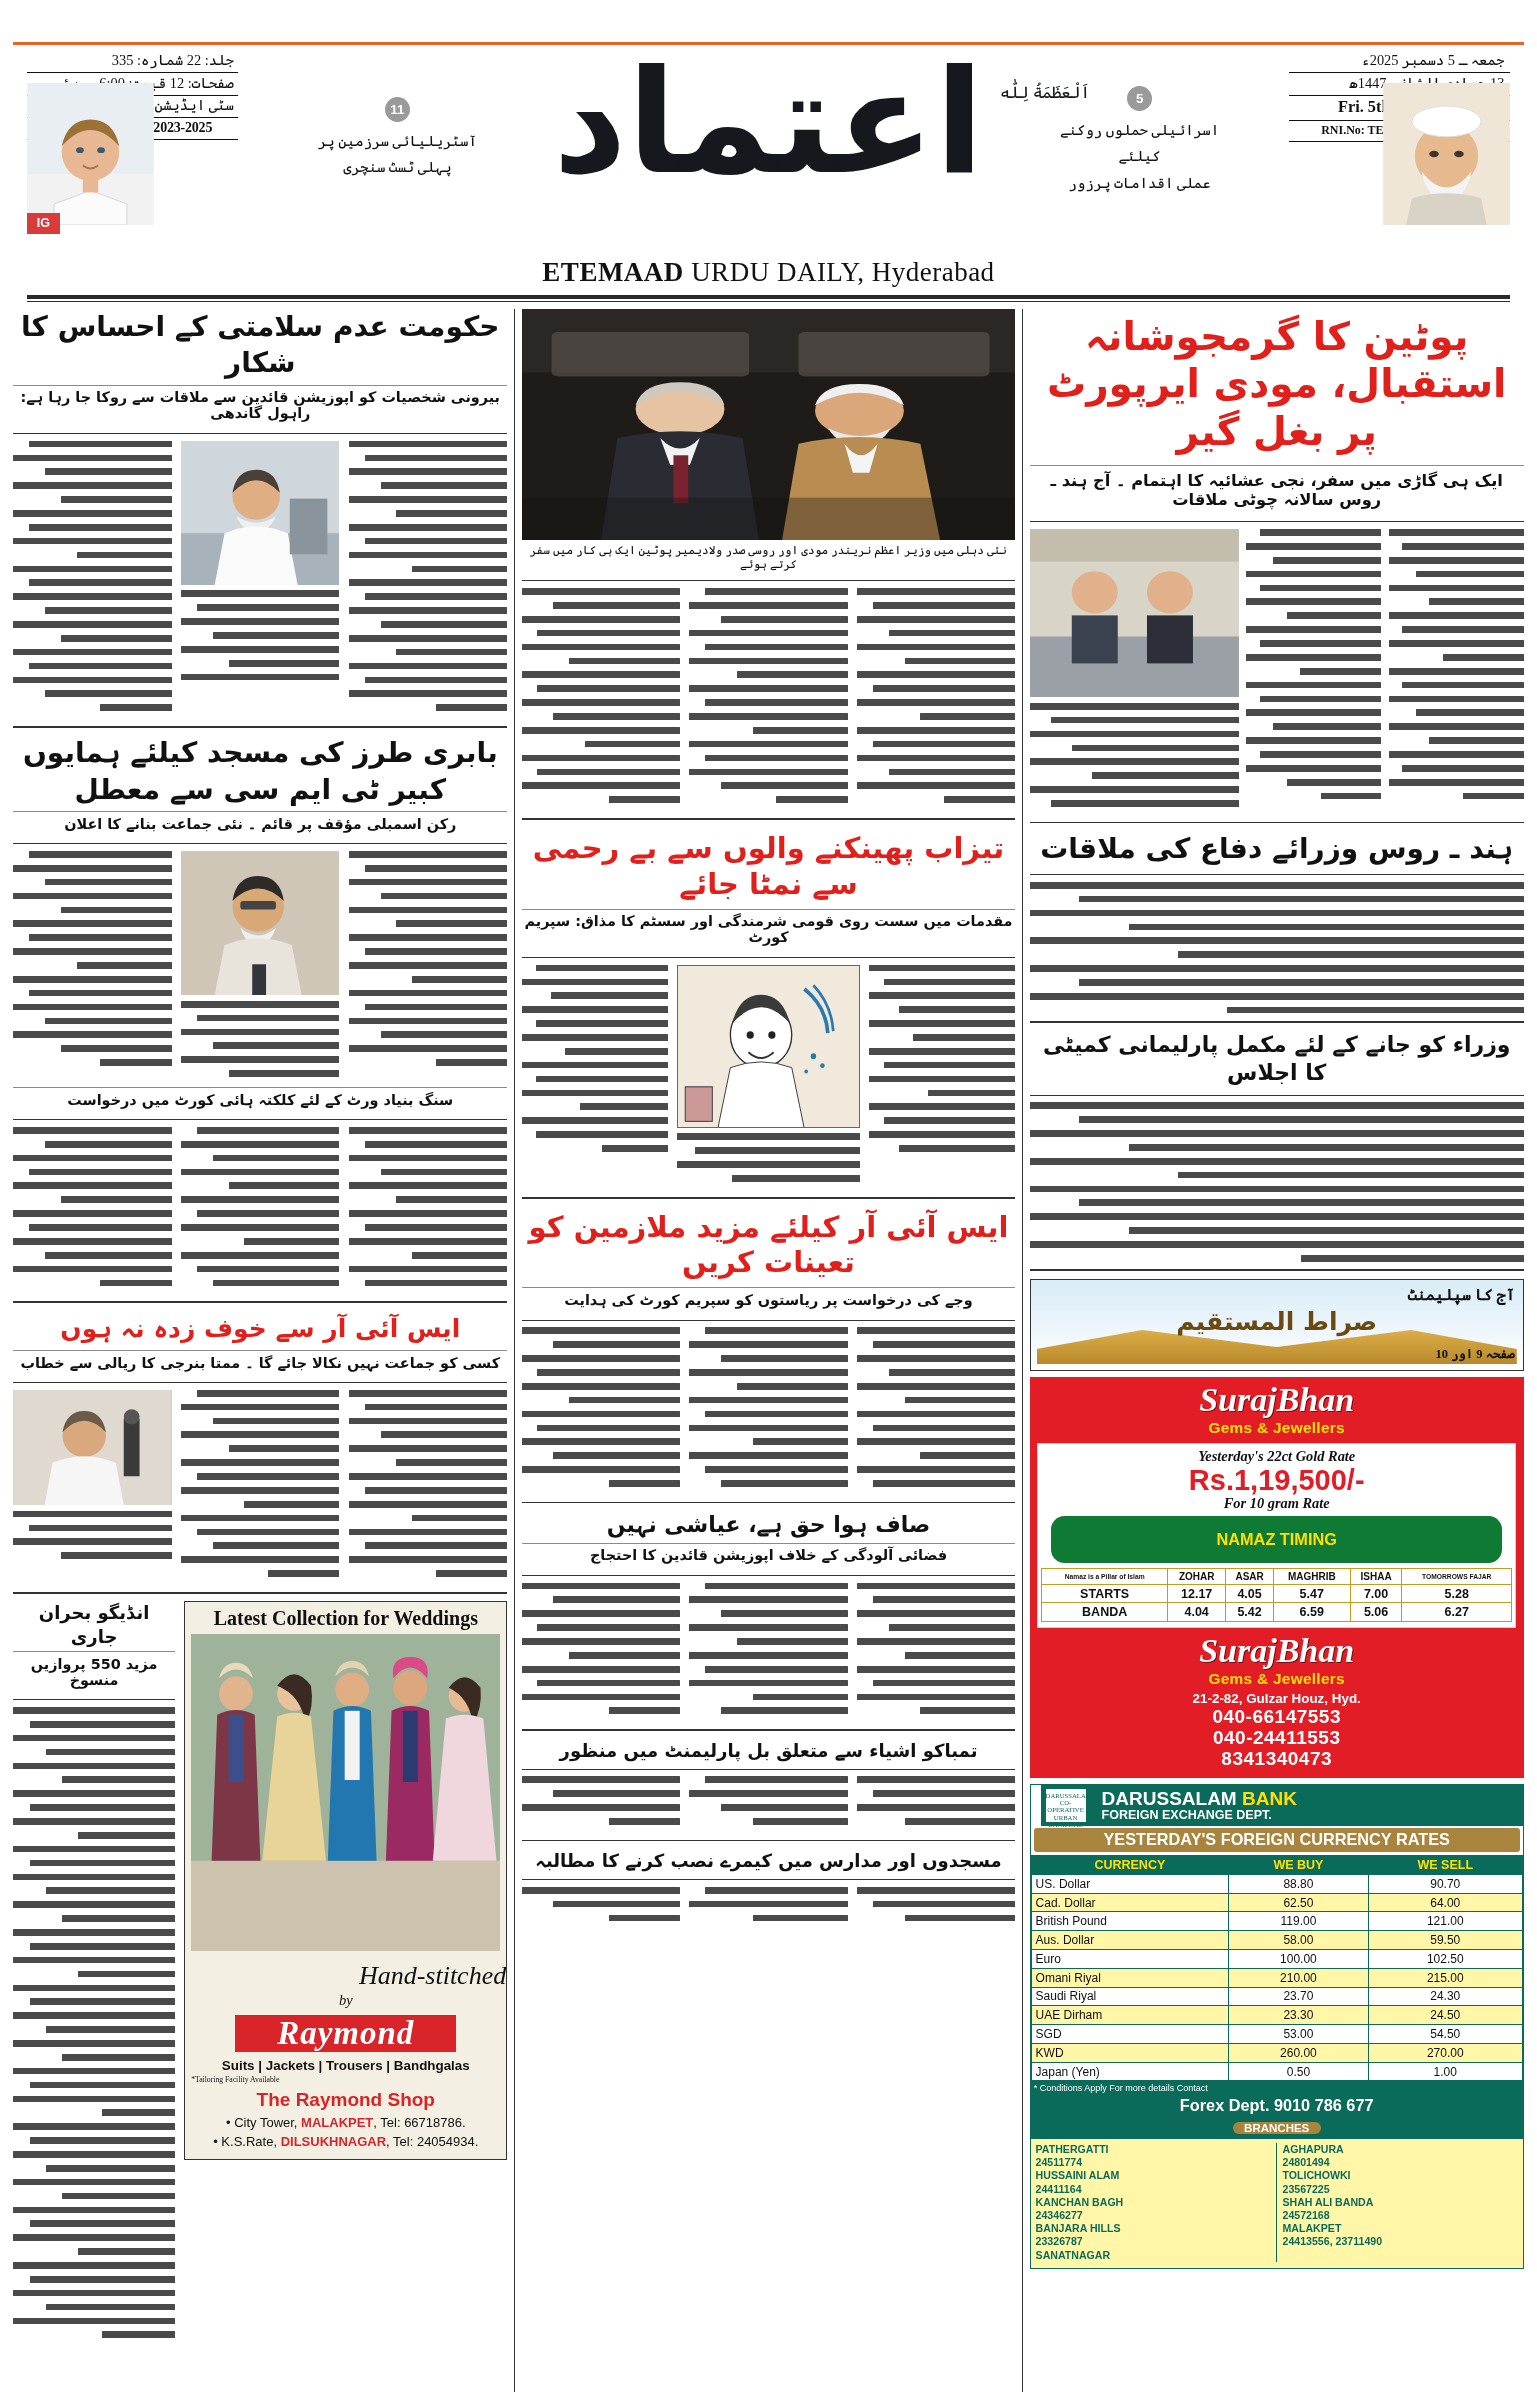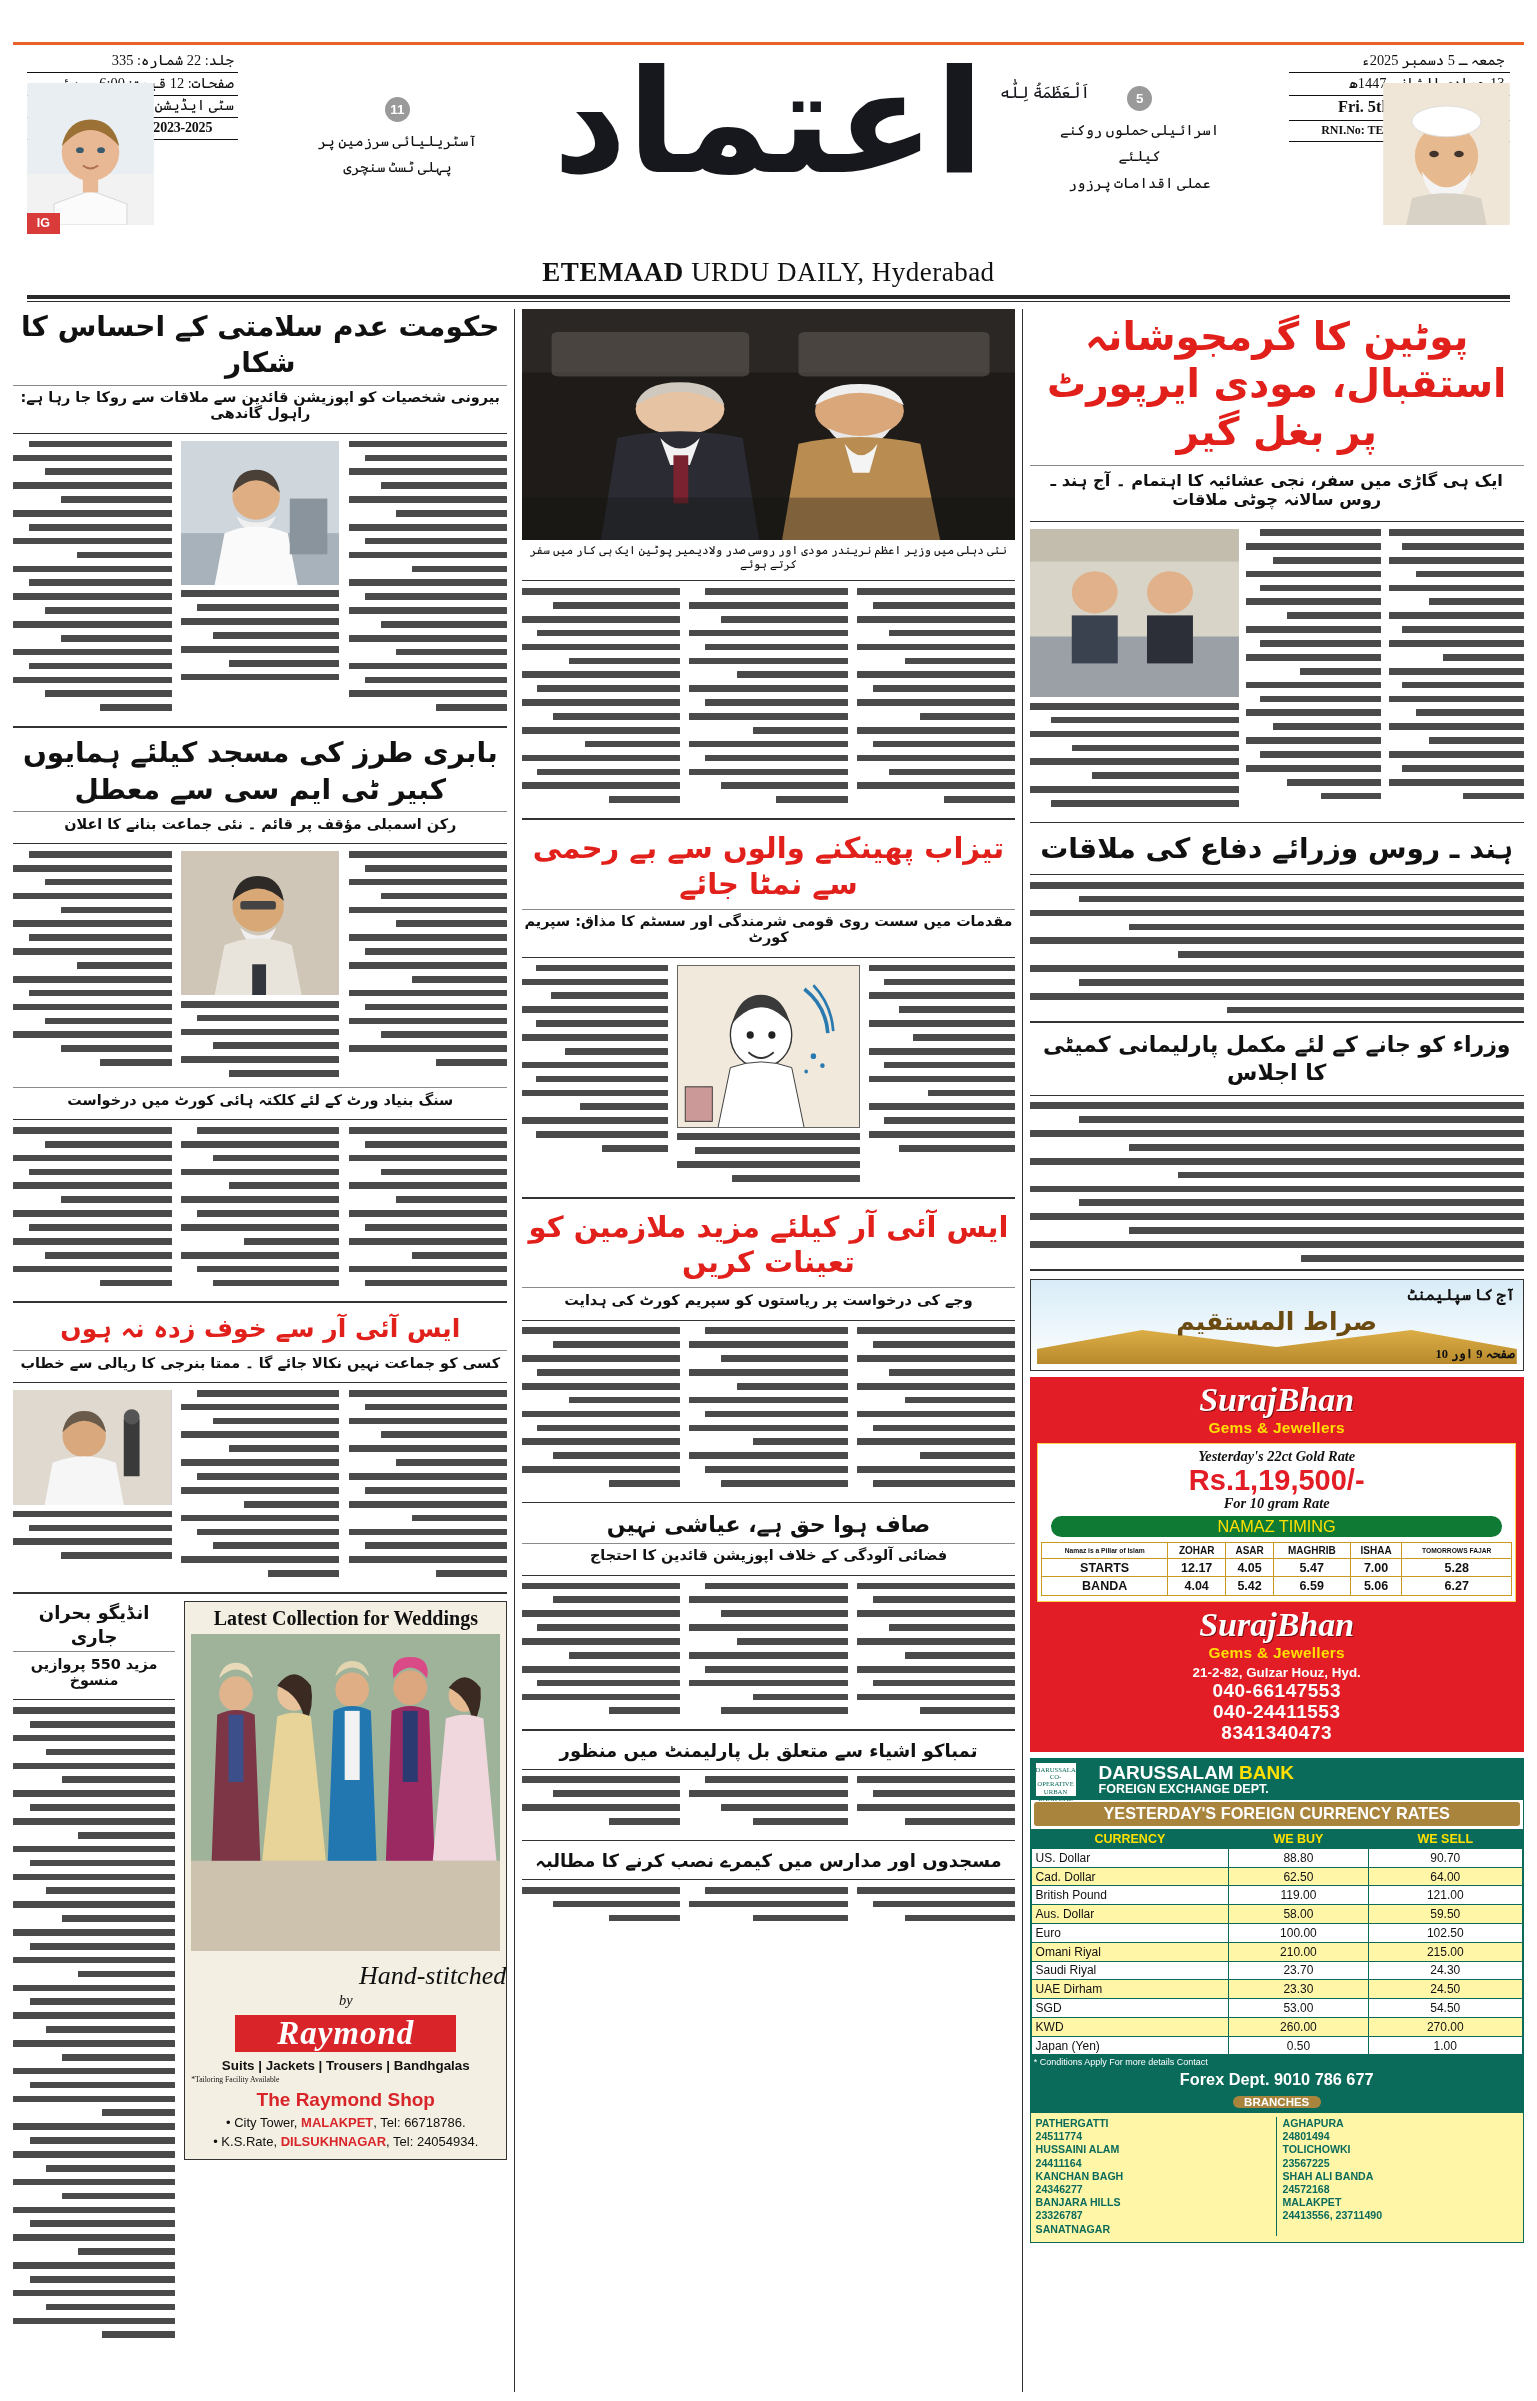--- a/index.html
+++ b/index.html
@@ -113,30 +113,30 @@
 
   .photo { background:#cfcfcf; position:relative; overflow:hidden; }
   .cap { direction:rtl; font-size:11.5px; text-align:center; padding:2.9px 0; }
   .ad-suraj { background:#E31D25; color:#fff; text-align:center; padding:6.7px 5.8px 8.6px; }
   .suraj-logo { font-family:"Liberation Serif",serif; font-style:italic; font-weight:bold; font-size:34px; line-height:1; color:#fff; text-shadow:1px 1px 0 #7a0d10; }
   .suraj-sub { color:#FFE000; font-weight:bold; font-size:15.4px; font-family:"Liberation Sans",sans-serif; letter-spacing:0.3px; margin-top:1.9px;}
   .gold-panel { background:#fff; border:1.9px solid #FFD34D; margin:5.8px 1.9px; padding:3.8px 2.9px 4.8px; }
   .gold-t1 { color:#111; font-style:italic; font-weight:bold; font-size:14.4px; font-family:"Liberation Serif",serif; }
   .gold-rate { color:#E31D25; font-weight:bold; font-size:29px; font-family:"Liberation Sans",sans-serif; line-height:1.05; }
   .gold-t2 { color:#111; font-style:italic; font-weight:bold; font-size:14.4px; font-family:"Liberation Serif",serif;}
-  .namaz-pill { background:#0E7A33; color:#FFE000; font-weight:normal; font-size:16.3px; border-radius:13.4px; margin:3.8px 9.6px 4.8px; padding:1px 0; font-family:"Liberation Sans",sans-serif;}
+  .namaz-pill { background:#0E7A33; color:#FFE000; font-weight:bold; font-size:16.3px; border-radius:13.4px; margin:3.8px 9.6px 4.8px; padding:14px 0; font-family:"Liberation Sans",sans-serif;}
   table.namaz { width:100%; border-collapse:collapse; font-family:"Liberation Sans",sans-serif; }
   table.namaz td { border:1px solid #C79A1E; font-size:12.5px; font-weight:bold; color:#111; text-align:center; padding:1.9px 1px; }
   table.namaz td.hd { font-size:10px; }
   table.namaz td.hd.tiny { font-size:6.7px; line-height:1.1; }
   .suraj-addr { font-family:"Liberation Sans",sans-serif; font-weight:bold; font-size:13.4px; margin-top:2.9px; }
   .suraj-phone { font-family:"Liberation Sans",sans-serif; font-weight:bold; font-size:19px; letter-spacing:0.5px; line-height:1.12; }
 
   .ad-bank { border:1.9px solid #0B6B5B; background:#fff; }
-  .bank-head { background:#0B6B5B; color:#fff; display:flex; align-items:center; gap:22px; padding:2.9px 3.8px; }
+  .bank-head { background:#0B6B5B; color:#fff; display:flex; align-items:center; gap:15px; padding:2.9px 3.8px;margin-left:10px; }
   .bank-mark { width:42px; height:35px; background:#fff; border:1px solid #0B6B5B; font-size:6.7px; color:#0B6B5B; text-align:center; line-height:1.1; padding-top:2.9px; flex:none;}
   .bank-name { font-family:"Liberation Sans",sans-serif; font-weight:bold; font-size:19px; color:#FFF; line-height:1; }
   .bank-name .y { color:#FFE000; }
   .bank-dept { font-family:"Liberation Sans",sans-serif; font-weight:bold; font-size:12.5px; color:#fff; }
   .bank-title { background:#A9843C; color:#fff; font-family:"Liberation Sans",sans-serif; font-weight:bold; font-size:16.3px; text-align:center; padding:2.9px 1.9px; line-height:1.1; margin:2.9px; border-radius:2.9px;}
   table.fx { width:100%; border-collapse:collapse; font-family:"Liberation Sans",sans-serif; }
   table.fx th { background:#0B6B5B; color:#FFE000; font-size:12.5px; padding:1.9px 2.9px; border:1px solid #0B6B5B;}
   table.fx td { font-size:12px; padding:1.9px 3.8px; border:1px solid #0B6B5B; color:#111; }
   table.fx tr.alt td { background:#FFF6A8; }
   table.fx td.num { text-align:center; }

